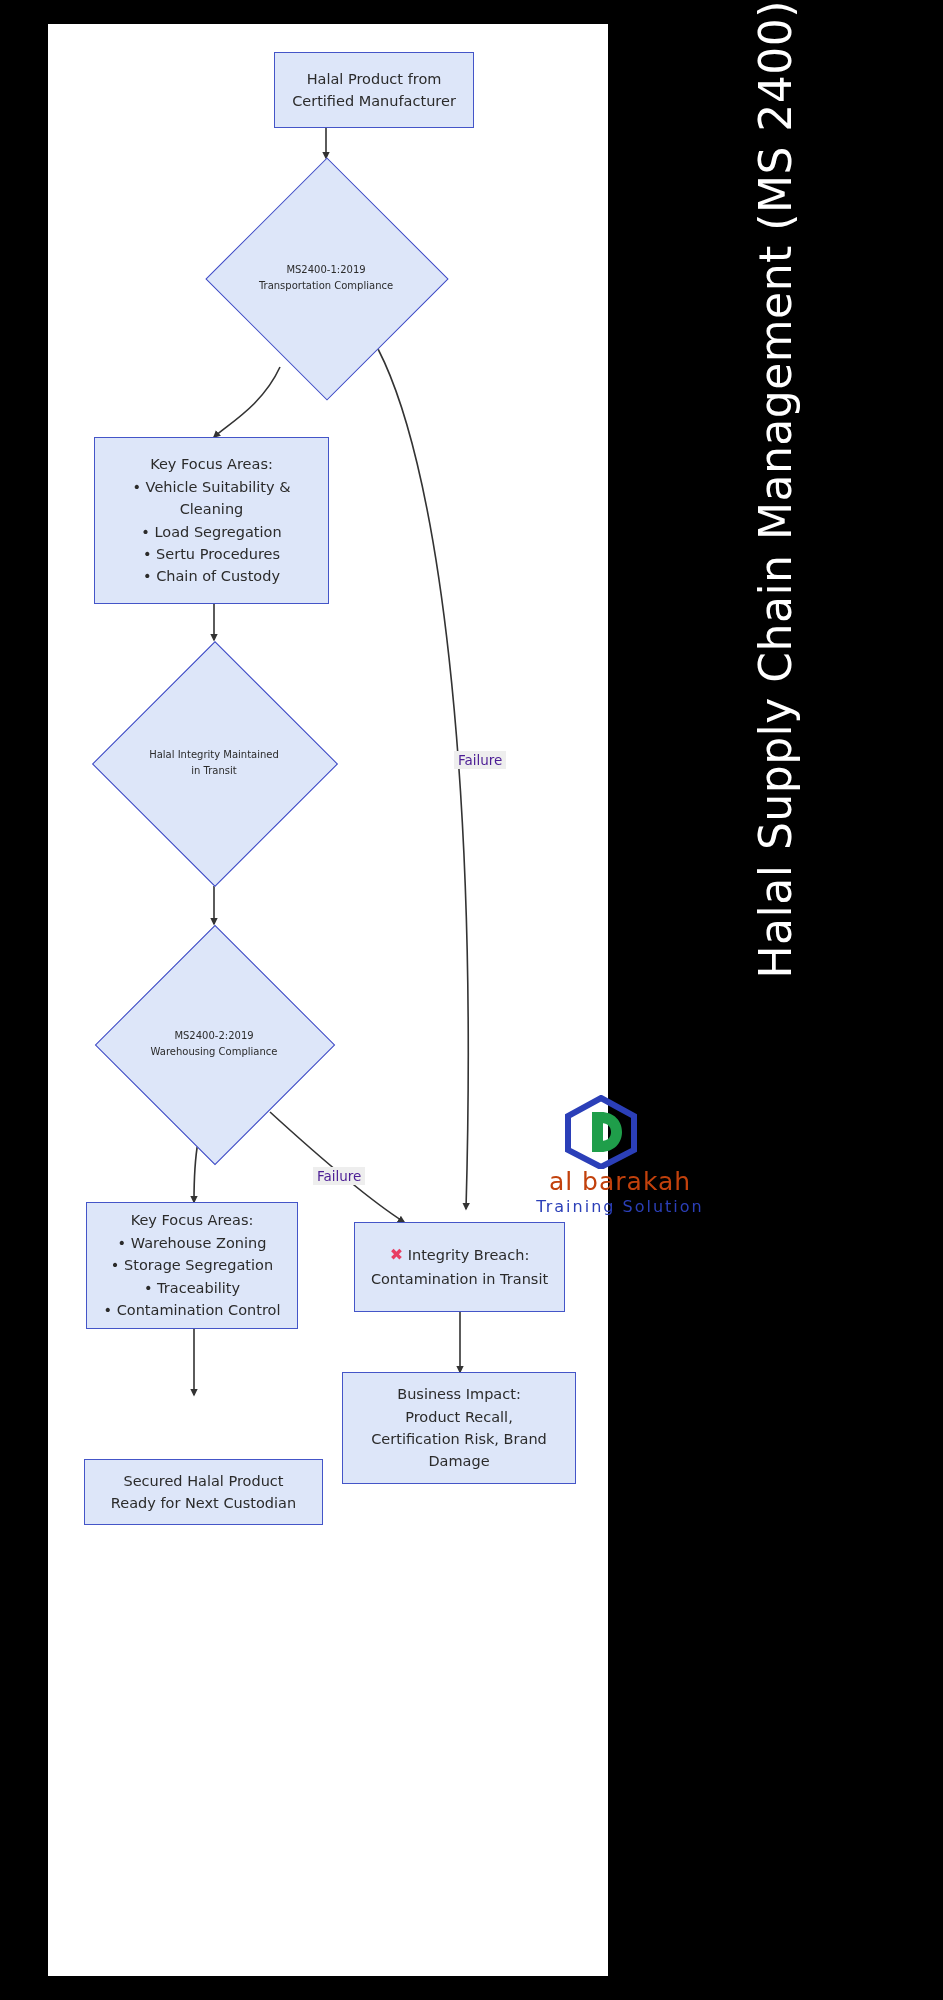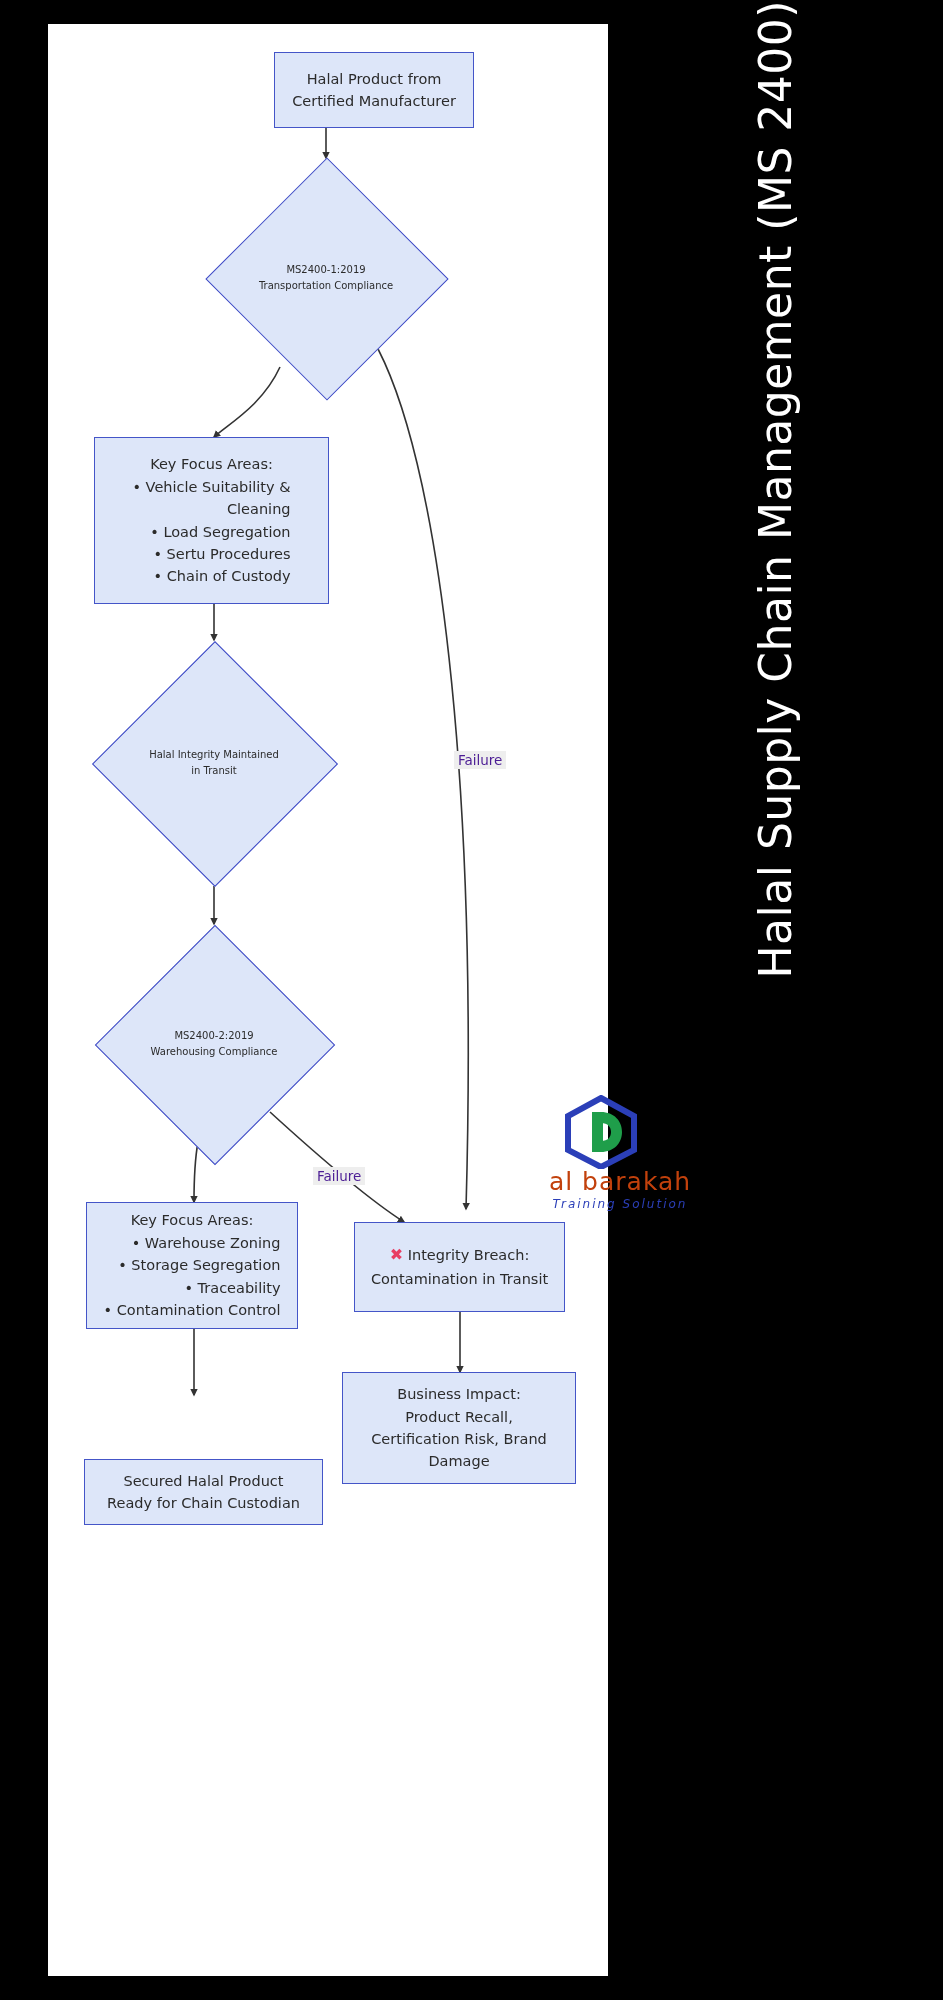--- a/index.html
+++ b/index.html
@@ -27,21 +27,21 @@
 
   
   #logo{ position:absolute; left:530px; top:1095px; width:180px; height:125px; }
   #logo .mark{ position:absolute; left:32px; top:0; }
   #logo .brand{
     position:absolute; left:0; top:72px; width:180px; text-align:center;
     font-size:25px; color:#c2410c; letter-spacing:1px; white-space:nowrap;
   }
   #logo .sub{
     position:absolute; left:0; top:102px; width:180px; text-align:center;
-    font-size:12px; color:#2b3fb8; font-style:italic; letter-spacing:2px;
+    font-size:16px; color:#2b3fb8; letter-spacing:2px;
     white-space:nowrap;
   }
 
   
   .node{ position:absolute; box-sizing:border-box; }
   .box{
     background:#dde6f9; border:1.6px solid #4455c8;
     display:flex; flex-direction:column; align-items:center;
     justify-content:center; text-align:center;
     color:#2b2b2b; font-size:14.5px; line-height:1.55;
@@ -50,21 +50,21 @@
     background:#dde6f9; border:1.6px solid #3a46c4;
     transform:rotate(45deg);
   }
   .diamond-label{
     position:absolute; inset:0; display:flex; flex-direction:column;
     align-items:center; justify-content:center; text-align:center;
     color:#2b2b2b; font-size:10px; line-height:1.6;
     pointer-events:none;
   }
   .node .line{ display:block; white-space:nowrap; }
-  .node .bullets{ margin:0; padding:0; list-style:none;text-align:right; }
+  .node .bullets{ margin:0; padding:0; list-style:none; }
   .node .bullets li{ white-space:nowrap; }
   .xmark{ color:#e83e63; font-size:16px; font-weight:bold; }
 
   
   .edge-label{
     position:absolute; background:#eeeeee; color:#4c1d95;
     font-size:13.5px; padding:1px 4px; white-space:nowrap;
   }
 
   svg#edges{ position:absolute; left:0; top:0; width:560px; height:1952px; overflow:visible; }
@@ -147,21 +147,21 @@
     <ul class="bullets">
       <li>• Warehouse Zoning</li>
       <li>• Storage Segregation</li>
       <li>• Traceability</li>
       <li>• Contamination Control</li>
     </ul>
   </div>
 
   <div class="node box" style="left:36px; top:1435px; width:239px; height:66px;">
     <span class="line">Secured Halal Product</span>
-    <span class="line">Ready for Chain Custodian</span>
+    <span class="line">Ready for Next Custodian</span>
   </div>
 
   <div class="node box" style="left:306px; top:1198px; width:211px; height:90px;">
     <span class="line">
       <span class="xmark">✖</span>
       <span>Integrity Breach:</span>
     </span>
     <span class="line">Contamination in Transit</span>
   </div>
 

